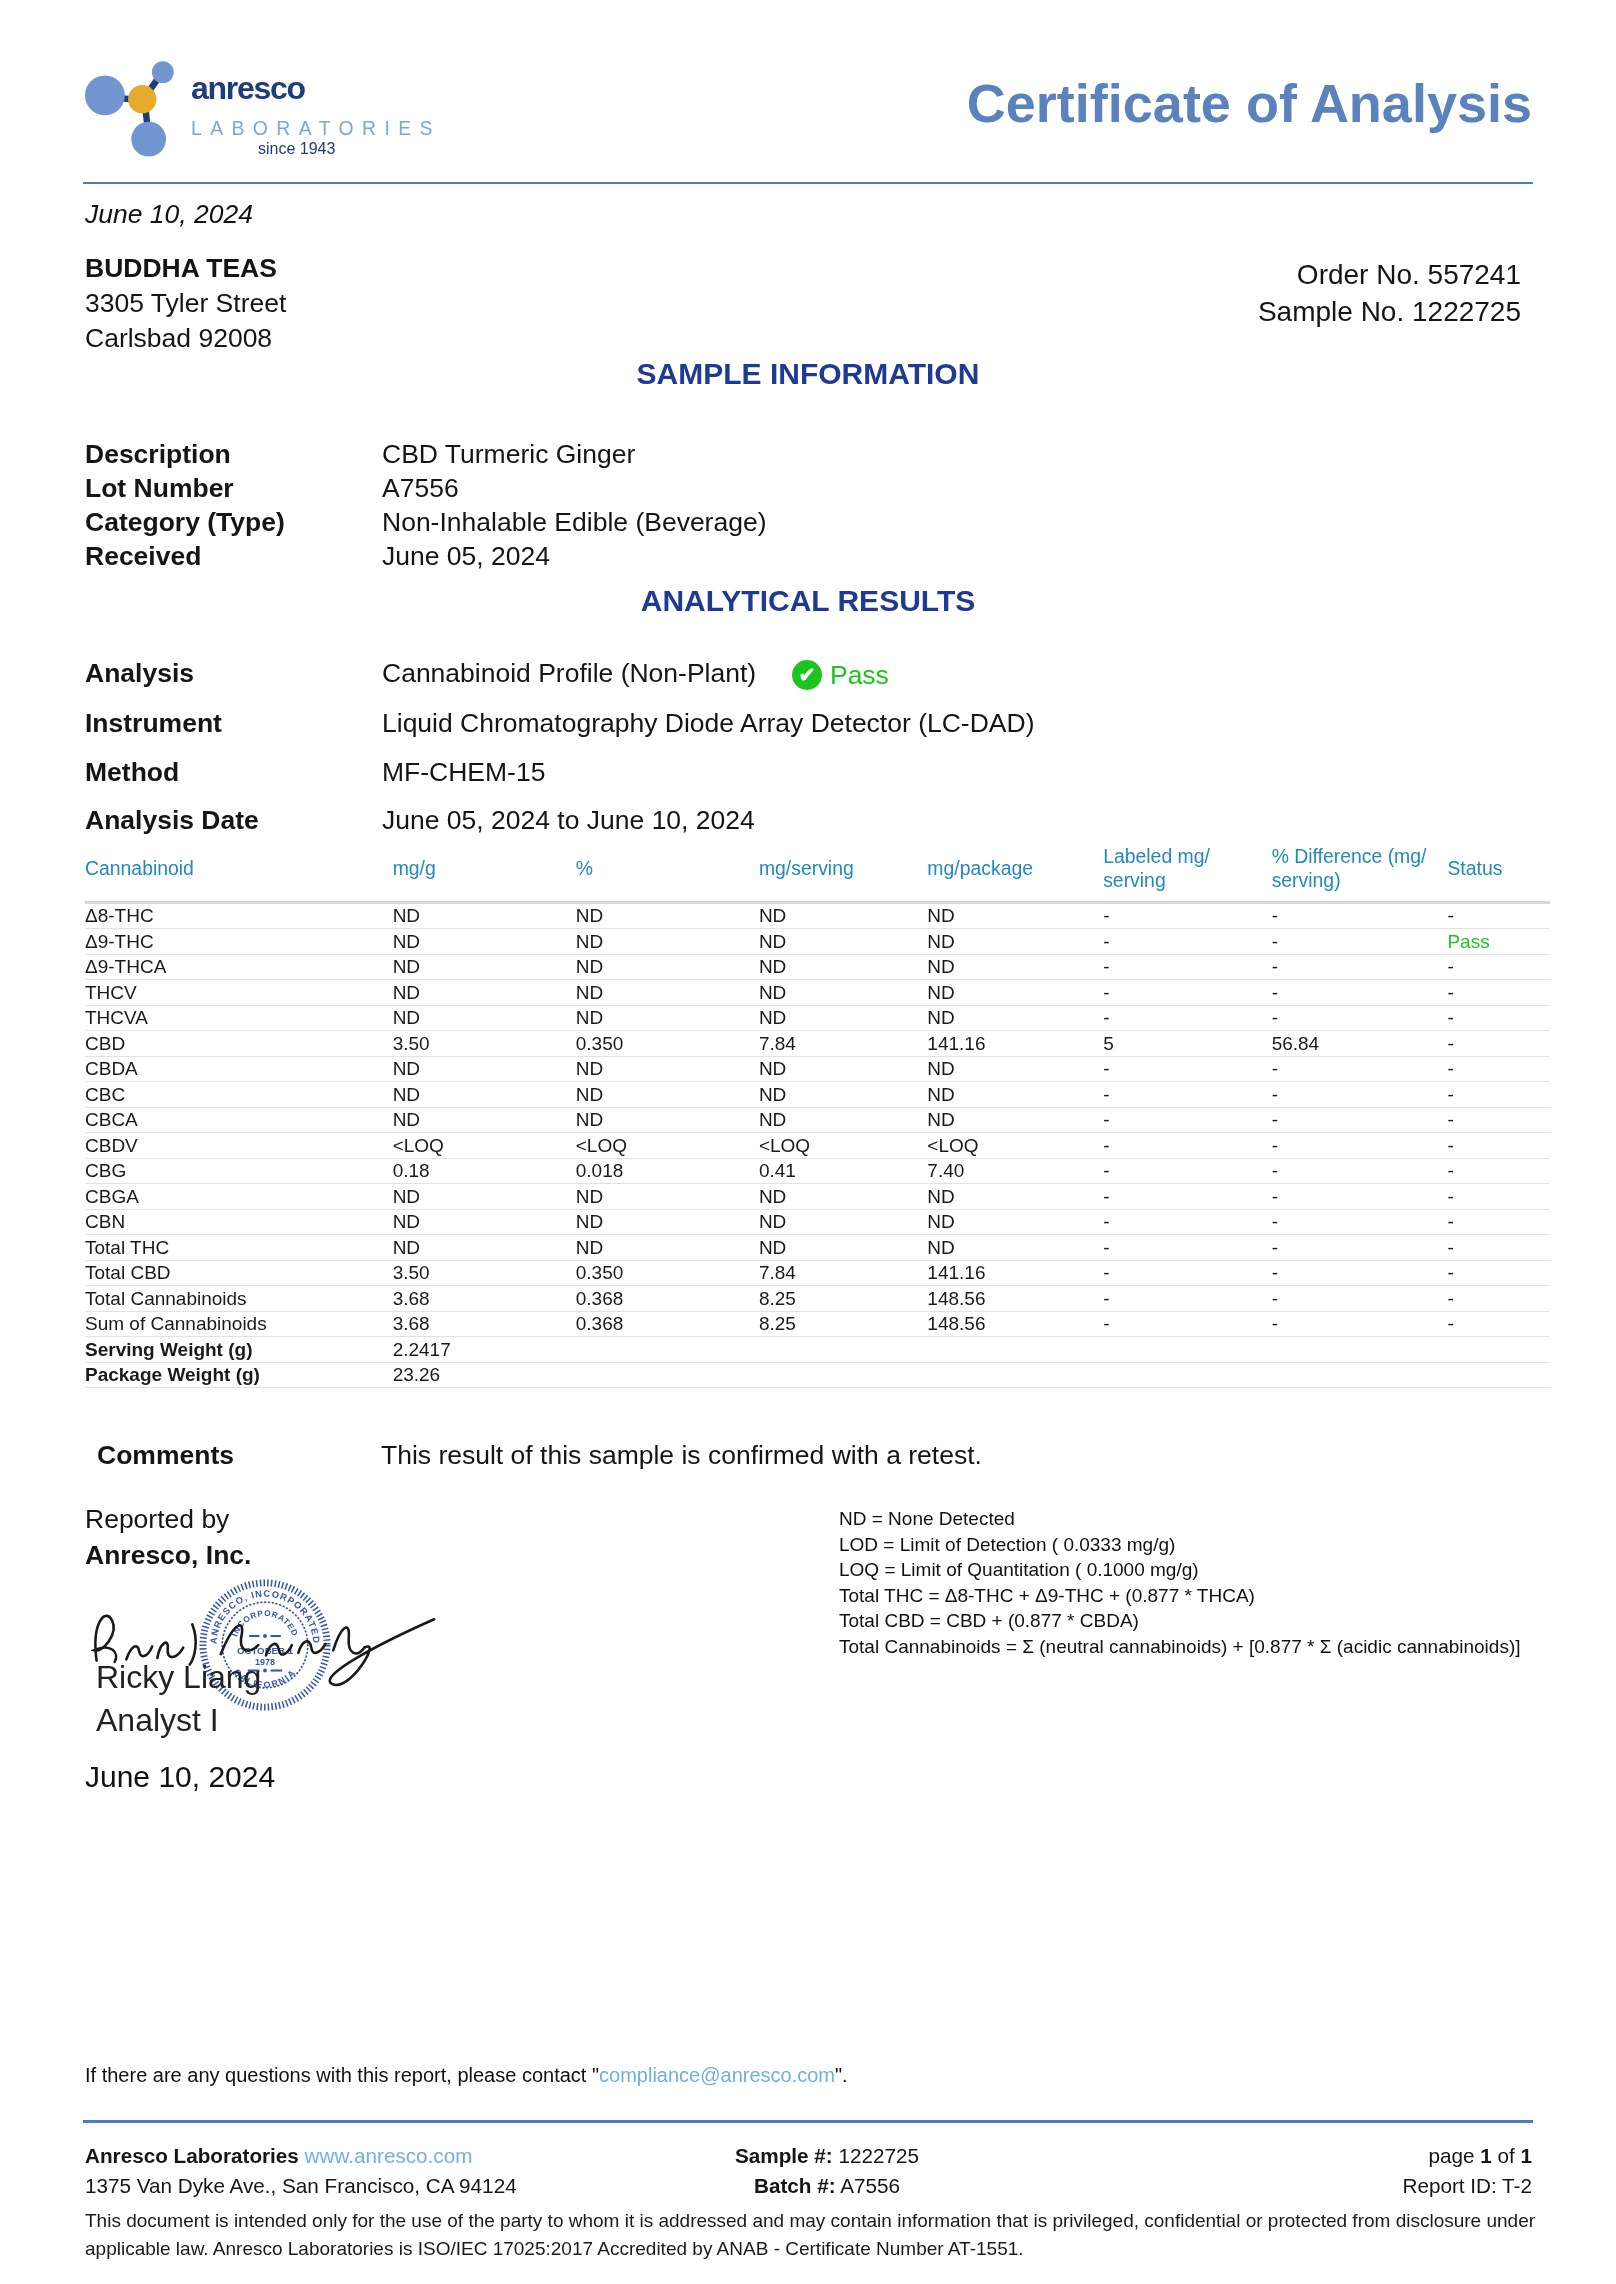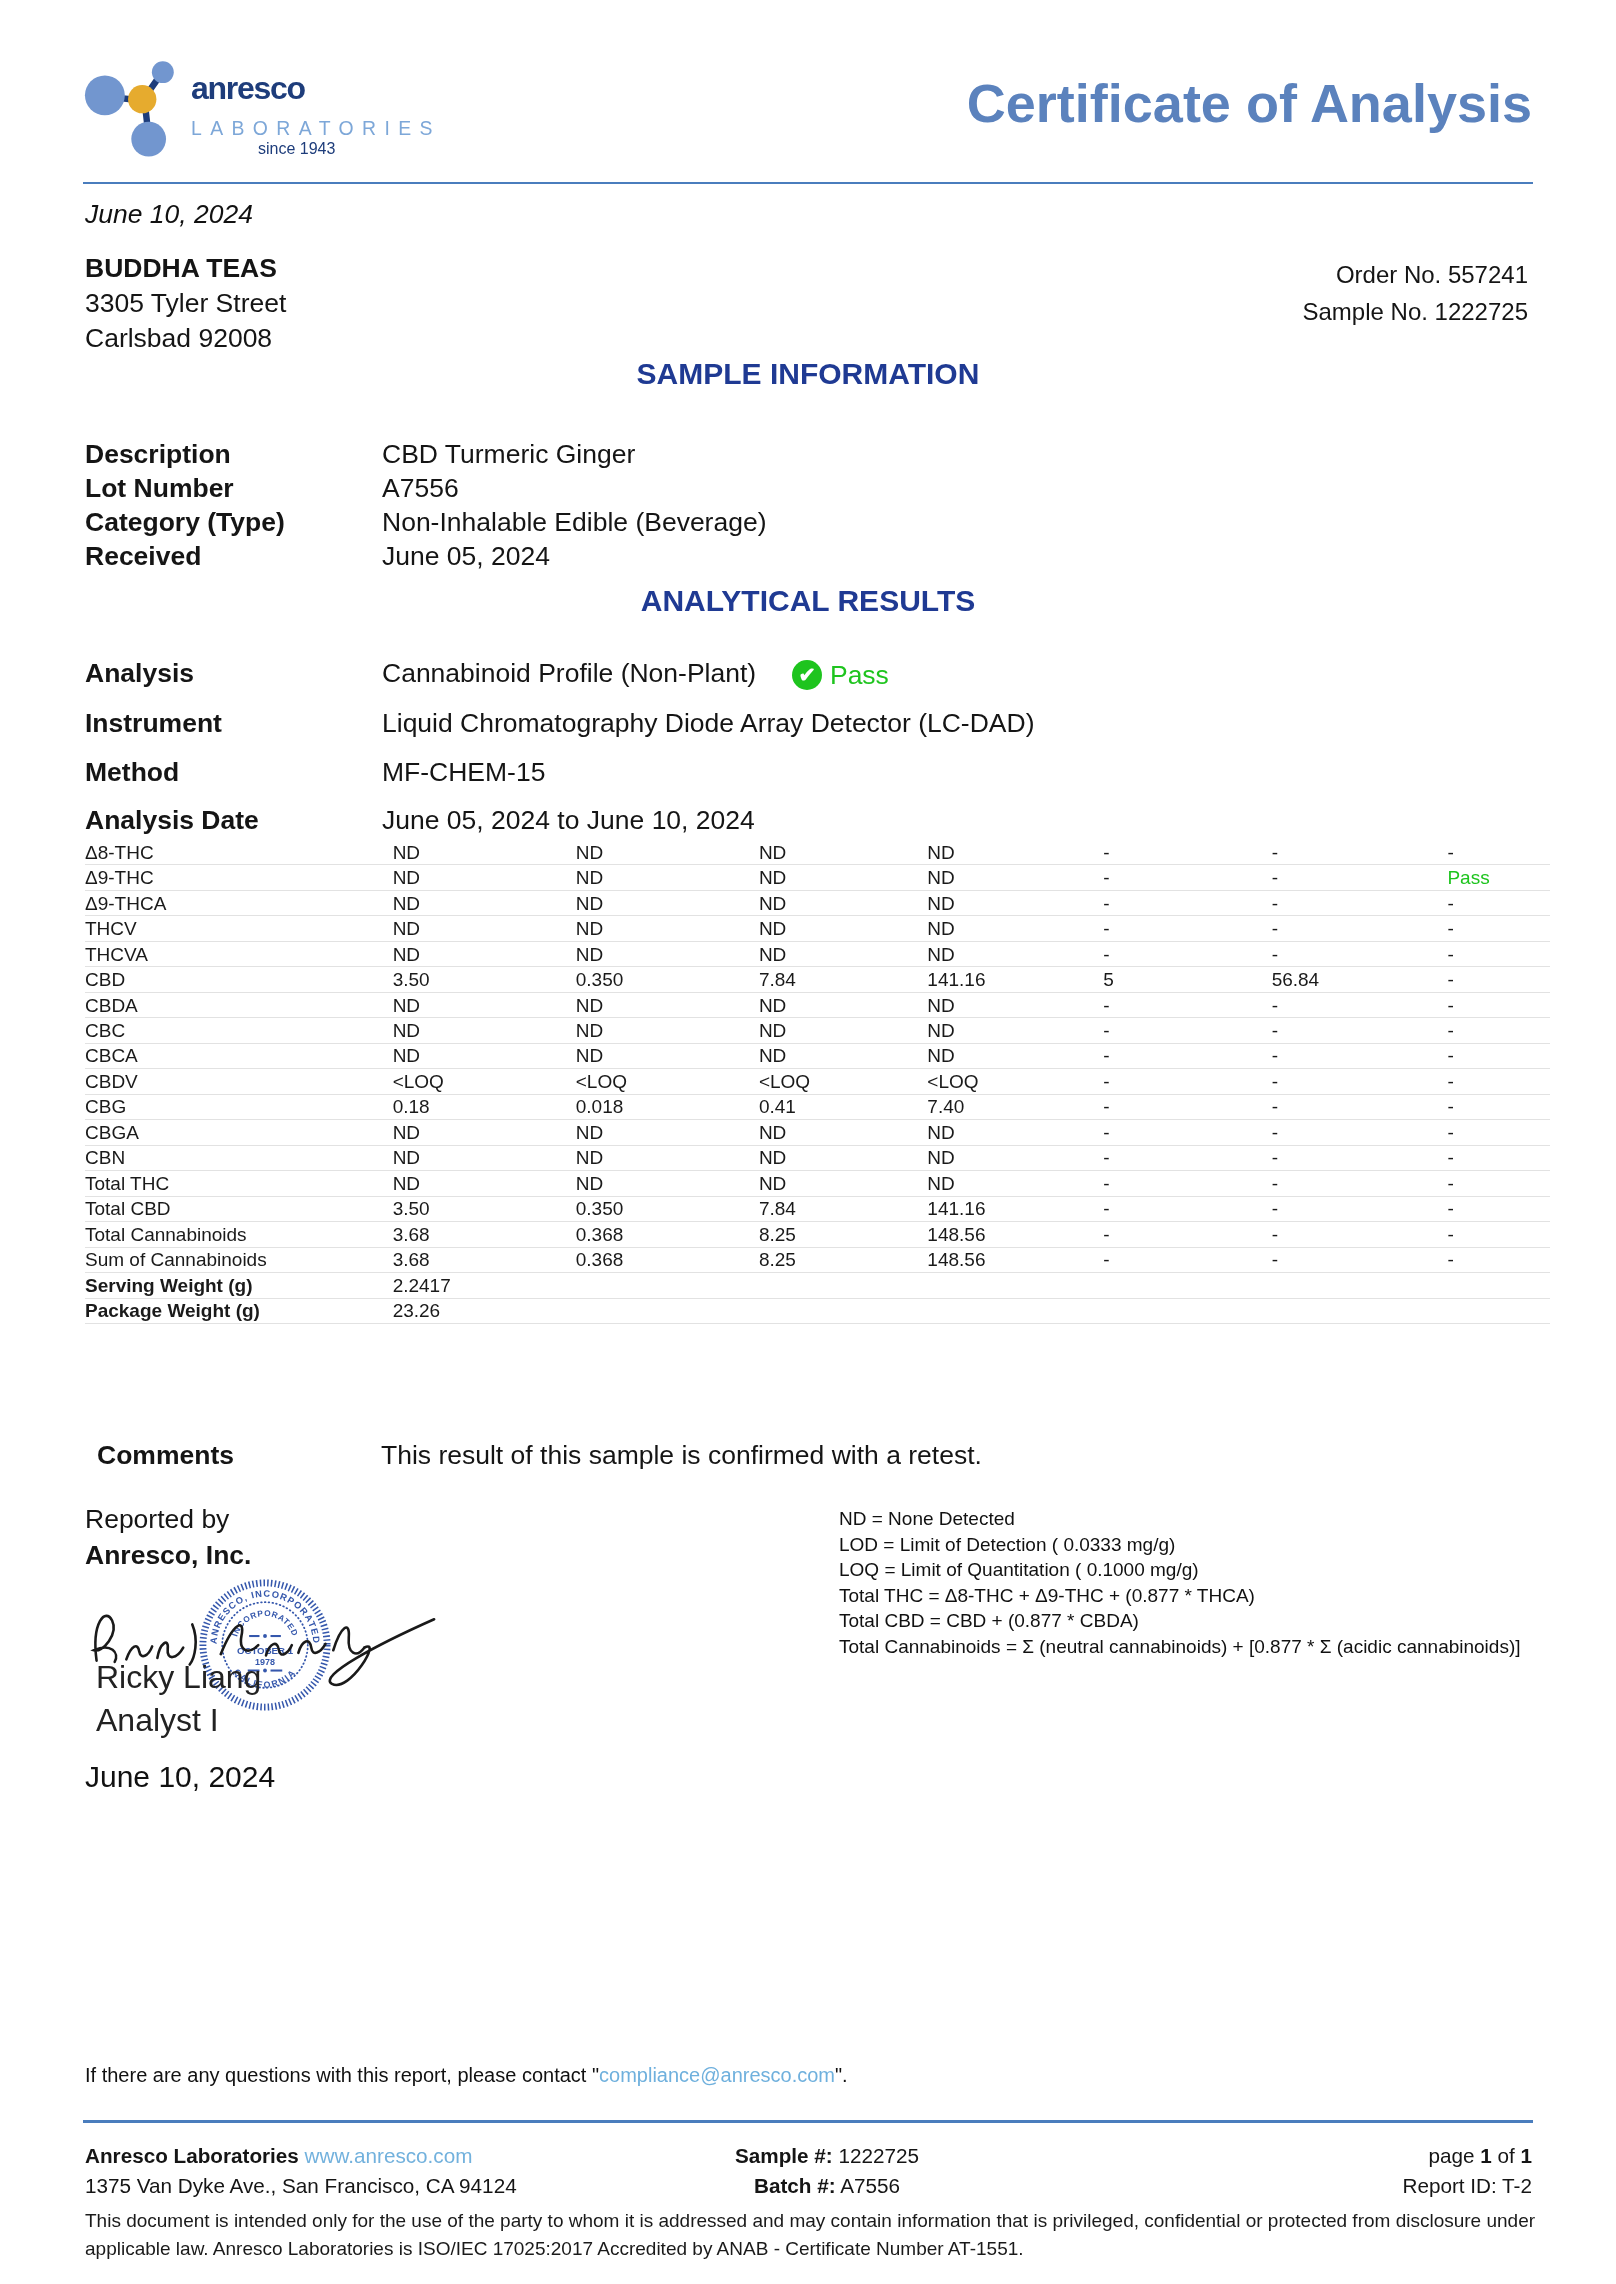--- a/index.html
+++ b/index.html
@@ -13,21 +13,21 @@
   .brand{font-size:32px;font-weight:700;color:#1e3d7b;letter-spacing:-1.3px;line-height:52px;}
   .sub{font-size:19.4px;color:#7da7d8;letter-spacing:8.4px;line-height:22px;margin-top:2.6px;}
   .since{font-size:16px;color:#1e3d7b;margin-top:1.3px;margin-left:67px;}
   #title{position:absolute;right:84px;top:72px;font-size:54px;font-weight:700;color:#5b82bd;}
   .hrule{position:absolute;left:83px;right:83px;height:1.9px;background:#4a7dbd;}
   #rule-top{top:182px;}
 
   #dateline{position:absolute;left:85px;top:199px;font-size:26.5px;font-style:italic;color:#111;}
   #client{position:absolute;left:85px;top:251px;font-size:26.5px;line-height:35px;}
   #client .client-name{font-weight:700;}
-  #ordersample{position:absolute;right:88px;top:256px;text-align:right;font-size:24px;line-height:37px;}
+  #ordersample{position:absolute;right:95px;top:256px;text-align:right;font-size:28px;line-height:37px;}
 
   .sec-heading{position:absolute;left:0;right:0;text-align:center;font-size:30px;font-weight:700;color:#1f3a93;}
   #h-sample{top:357px;}
   #h-results{top:584px;}
 
   .kv{display:grid;grid-template-columns:297px auto;}
   #info{position:absolute;left:85px;top:437px;font-size:26.5px;line-height:34px;}
   #info .lbl{font-weight:700;}
   #analysis{position:absolute;left:85px;top:658px;font-size:26.5px;}
   #analysis .kvrow{display:grid;grid-template-columns:297px auto;margin-bottom:17.5px;}
@@ -136,20 +136,23 @@
       <div class="lbl">Method</div>
       <div>MF-CHEM-15</div>
     </div>
     <div class="kvrow">
       <div class="lbl">Analysis Date</div>
       <div>June 05, 2024 to June 10, 2024</div>
     </div>
   </div>
 
   <div id="table">
+    <div class="tgrid thead"><div class="hcell c0">Cannabinoid</div><div class="hcell c1">mg/g</div><div class="hcell c2">%</div><div class="hcell c3">mg/serving</div><div class="hcell c4">mg/package</div><div class="hcell c5">Labeled mg/
+serving</div><div class="hcell c6">% Difference (mg/
+serving)</div><div class="hcell c7">Status</div></div>
     <div>
         <div class="tgrid trow">
           <div class="tcell c0">Δ8-THC</div>
           <div class="tcell c1">ND</div>
           <div class="tcell c2">ND</div>
           <div class="tcell c3">ND</div>
           <div class="tcell c4">ND</div>
           <div class="tcell c5">-</div>
           <div class="tcell c6">-</div>
           <div class="tcell c7">-</div>

